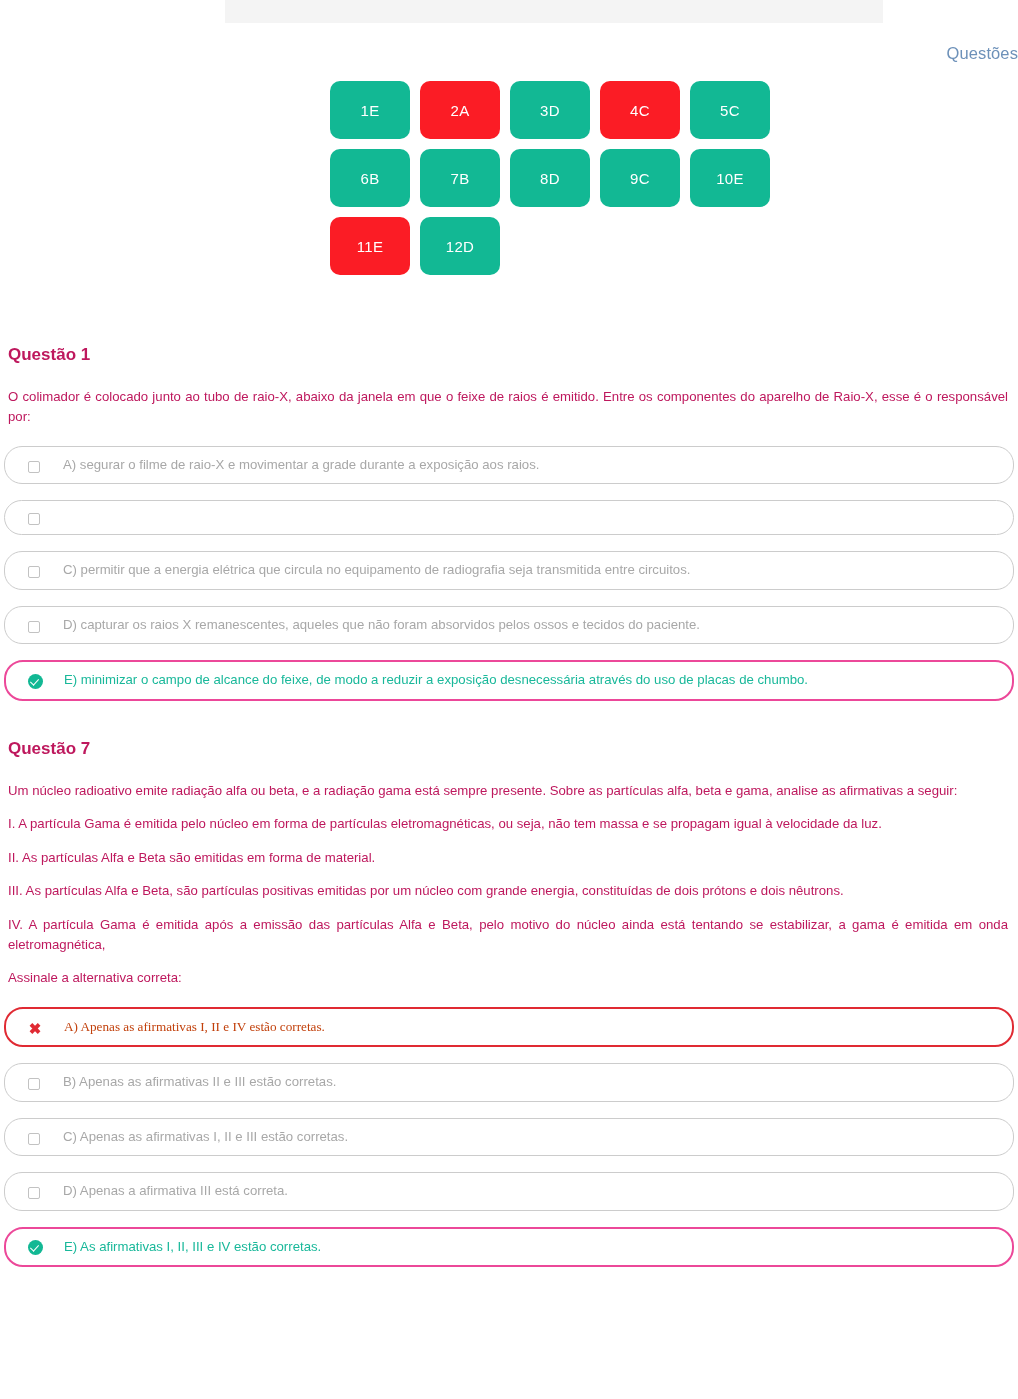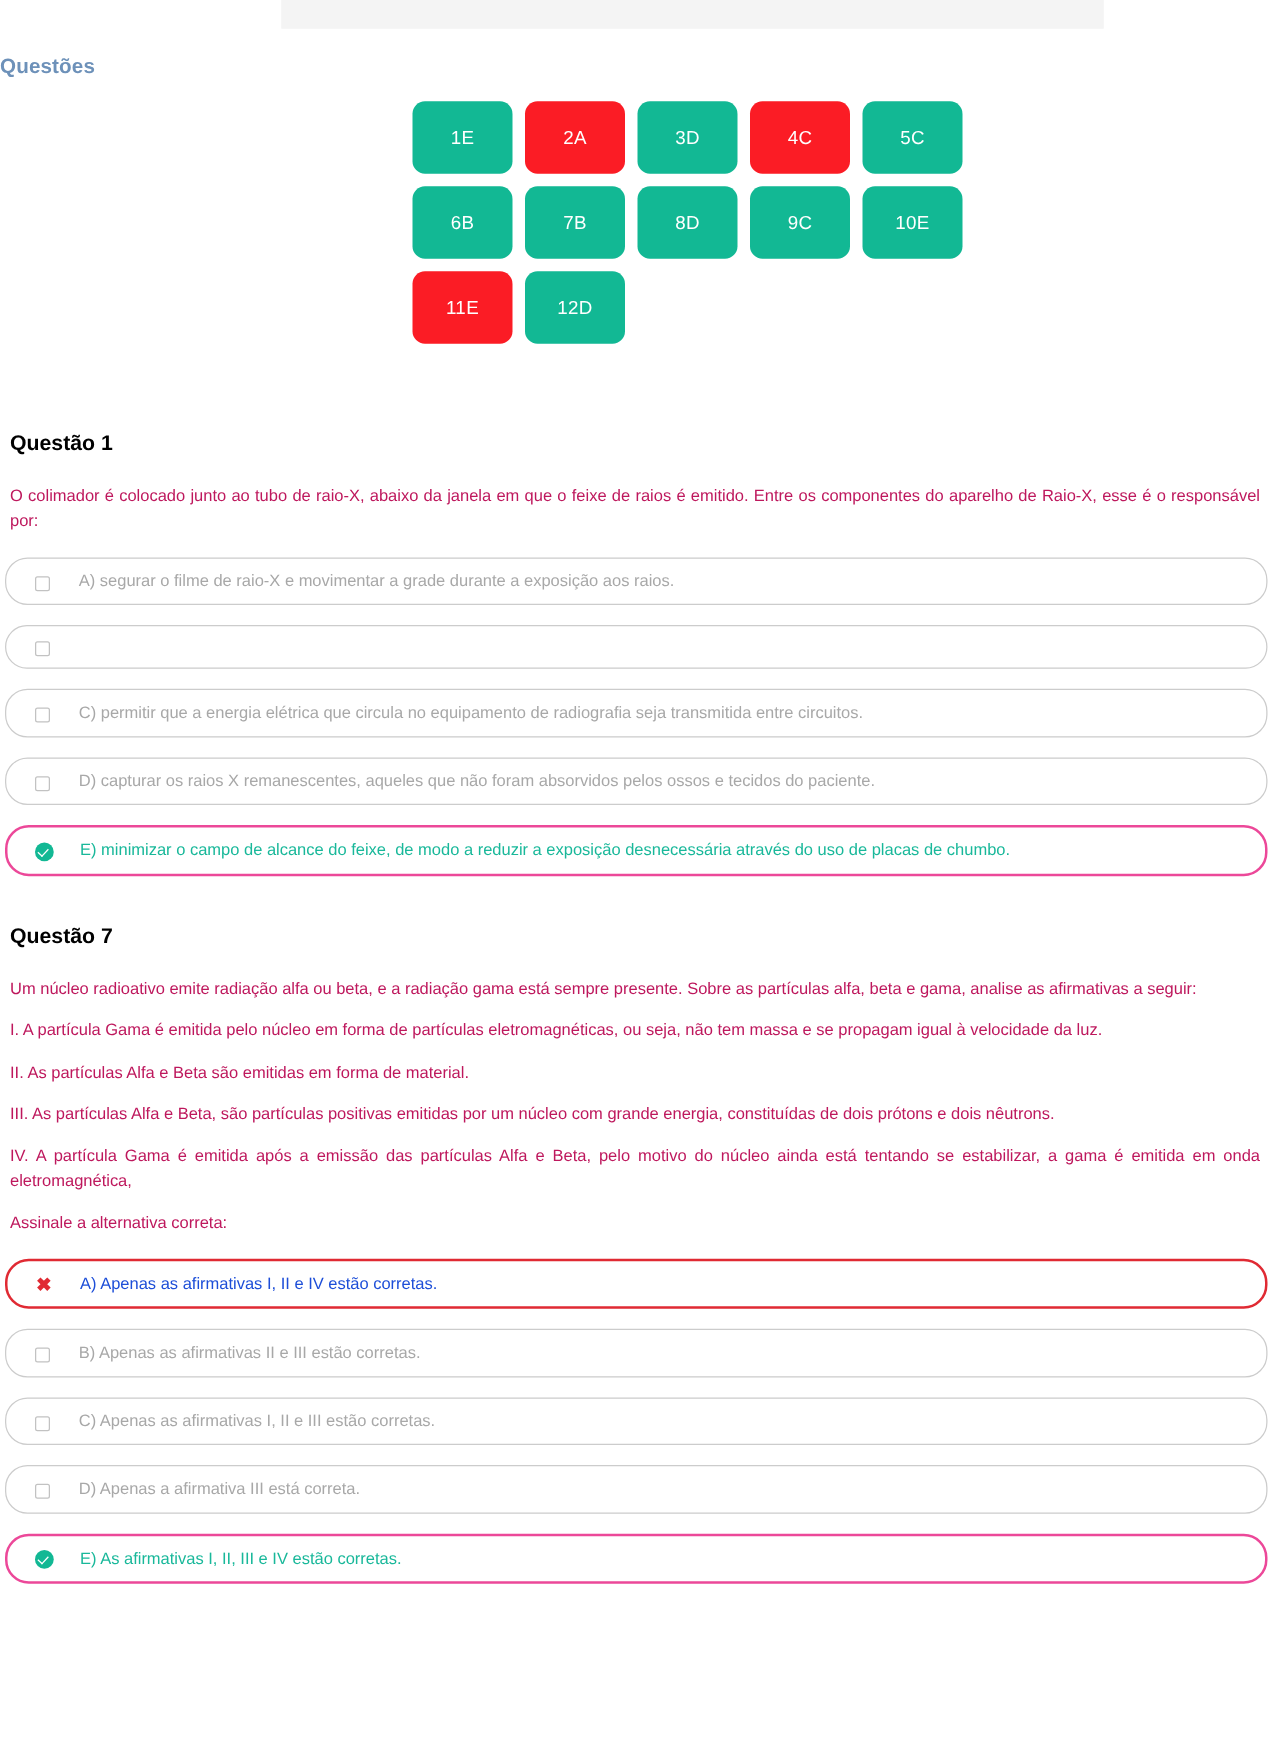--- a/index.html
+++ b/index.html
@@ -24,24 +24,24 @@
     width: 658px;
     height: 23px;
     background: #f4f4f4;
   }
 
   
   .nav-wrap {
     padding-top: 44px;
   }
   .nav-title {
-    text-align: left;
+    text-align: right;
     color: #6d91b9;
     font-size: 16.5px;
-    font-weight: bold;
+    font-weight: normal;
     letter-spacing: .1px;
     margin: 0 0 18px 0;
   }
   .tile-grid {
     width: 442px;
     margin: 0 0 0 330px;
     display: flex;
     flex-wrap: wrap;
     gap: 10px 10px;
   }
@@ -62,21 +62,21 @@
   .tile.correct { background: #12b894; }
   .tile.wrong   { background: #fb1c25; }
 
   
   .questions {
     padding: 0 4px 0 4px;
     margin-top: 70px;
   }
   .question-block { margin-bottom: 38px; }
   .q-heading {
-    color: #000000;
+    color: #be185d;
     font-size: 17px;
     font-weight: bold;
     margin: 0 0 22px 4px;
   }
   .q-statement {
     color: #be185d;
     font-size: 13.2px;
     line-height: 1.55;
     text-align: justify;
     margin: 0 6px 13px 4px;
@@ -148,21 +148,21 @@
   }
   .option.is-correct {
     border: 2px solid #ec4899;
     border-radius: 19px;
   }
   .option.is-correct .opt-text { color: #19b89a; }
   .option.is-wrong {
     border: 2px solid #e02a33;
     border-radius: 19px;
   }
-  .option.is-wrong .opt-text { color: #1d4ed8; }
+  .option.is-wrong .opt-text { color: #c2410c; font-family: Liberation Serif, serif; }
 </style>
 </head>
 <body>
 
 <div class="top-strip"></div>
 
 <div class="nav-wrap">
   <div class="nav-title">Questões</div>
   <div class="tile-grid" id="tile-grid">
       <div class="tile correct">

